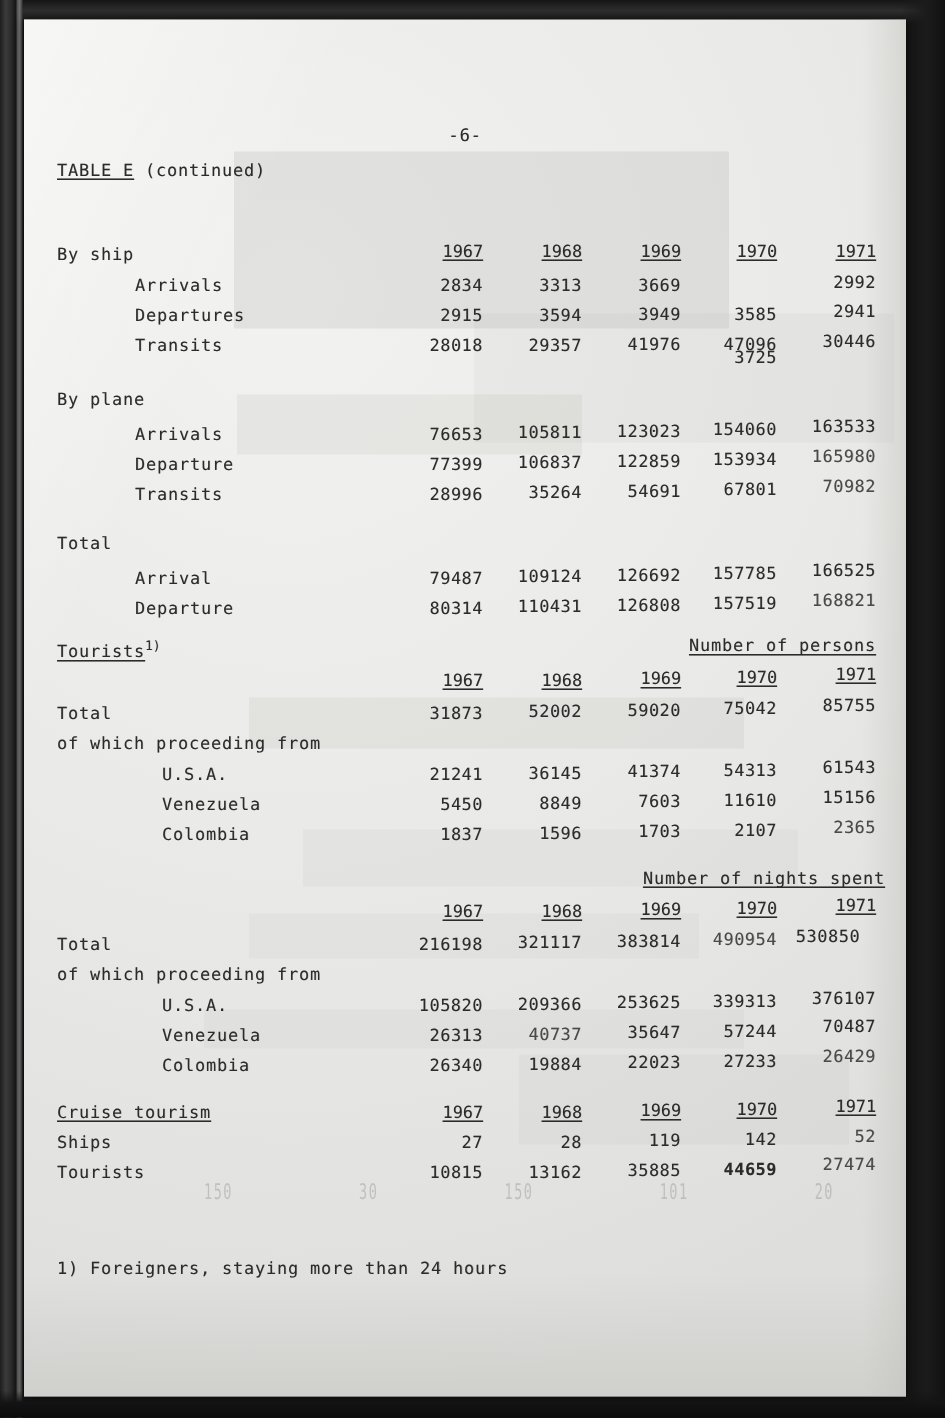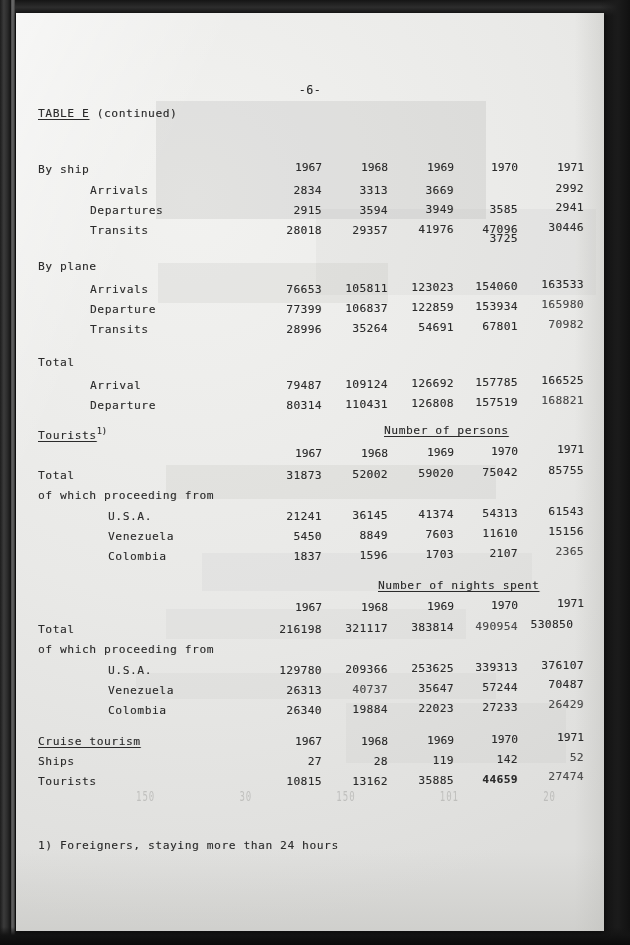--- a/index.html
+++ b/index.html
@@ -127,26 +127,27 @@
 
   
   .c1 { left: 242px; width: 64px; }
   .c2 { left: 308px; width: 64px; }
   .c3 { left: 374px; width: 64px; }
   .c4 { left: 440px; width: 62px; }
   .c5 { left: 504px; width: 64px; }
 
   .yhead { text-align: right; }
   .yhead span {
+    text-decoration: underline;
     text-underline-offset: 2px;
   }
 
   .sup { font-size: 8.6px; vertical-align: super; }
   .grouphead {
-    text-align: left;
+    text-align: right;
     text-decoration: underline;
     text-underline-offset: 2px;
     letter-spacing: 0.6px;
   }
 
   
   #content .abs {
     text-shadow: 0.35px 0 0 rgba(43,43,43,0.30);
   }
   .faint { color: #4a4a4a; }
@@ -307,21 +308,21 @@
       <div class="abs lbl" style="left:22px; top:611px;">Total</div>
       <div class="abs num c1" style="top:611px;">216198</div>
       <div class="abs num c2" style="top:610px;">321117</div>
       <div class="abs num c3" style="top:609px;">383814</div>
       <div class="abs num c4 faint" style="top:608px;">490954</div>
       <div class="abs num c5" style="top:606px;text-align:center;">530850</div>
 
       <div class="abs lbl" style="left:22px; top:631px;">of which proceeding from</div>
 
       <div class="abs lbl" style="left:92px; top:652px;">U.S.A.</div>
-      <div class="abs num c1" style="top:652px;">129780</div>
+      <div class="abs num c1" style="top:652px;">105820</div>
       <div class="abs num c2" style="top:651px;">209366</div>
       <div class="abs num c3" style="top:650px;">253625</div>
       <div class="abs num c4" style="top:649px;">339313</div>
       <div class="abs num c5" style="top:647px;">376107</div>
 
       <div class="abs lbl" style="left:92px; top:672px;">Venezuela</div>
       <div class="abs num c1" style="top:672px;">26313</div>
       <div class="abs num c2 faint" style="top:671px;">40737</div>
       <div class="abs num c3" style="top:670px;">35647</div>
       <div class="abs num c4" style="top:669px;">57244</div>

